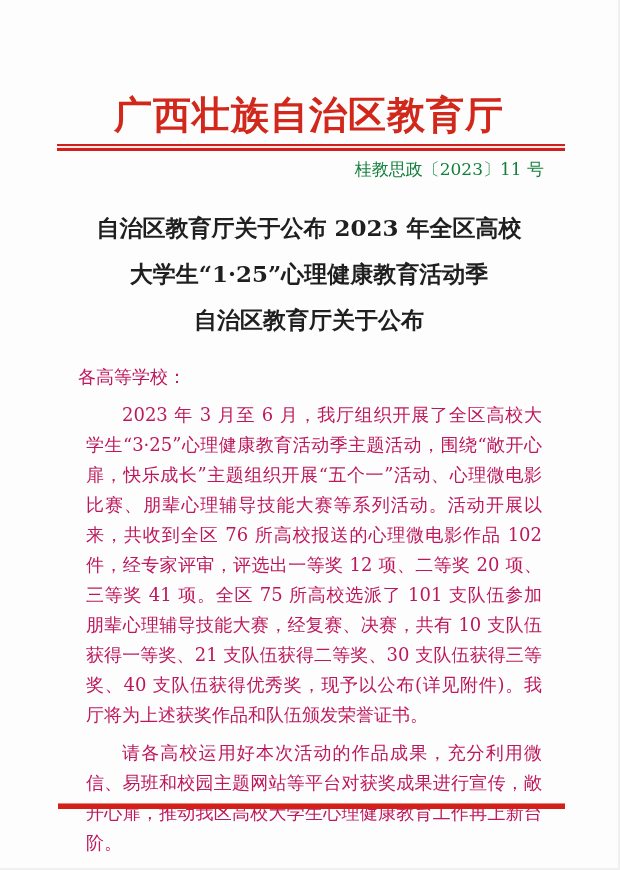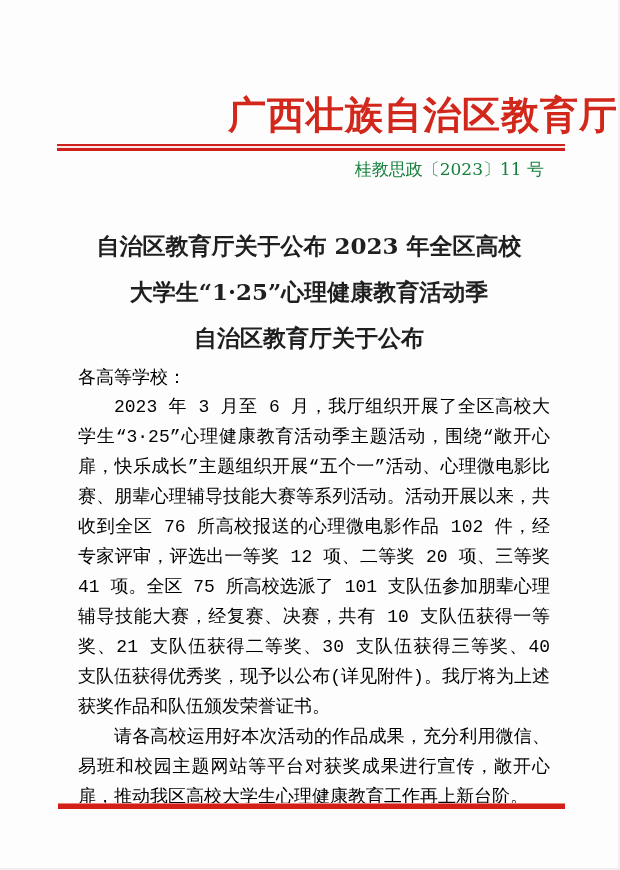--- a/index.html
+++ b/index.html
@@ -18,21 +18,21 @@
     box-sizing: border-box;
     border-right: 2px solid #f0f0f0;
     border-bottom: 2px solid #f0f0f0;
   }
   
   .agency {
     position: absolute;
     top: 90px;
     left: 0;
     right: 0;
-    text-align: right;
+    text-align: center;
     font-size: 38px;
     font-weight: bold;
     letter-spacing: 1px;
     color: #d2281c;
     white-space: nowrap;
   }
   
   .rule-top {
     position: absolute;
     top: 144px;
@@ -48,48 +48,47 @@
     position: absolute;
     top: 158px;
     right: 74px;
     font-size: 17px;
     color: #15803d;
     white-space: nowrap;
   }
   
   .title-block {
     position: absolute;
-    top: 223px;
+    top: 205px;
     left: 0;
     right: 0;
     text-align: center;
     font-size: 23px;
     font-weight: bold;
     line-height: 46px;
     color: #1f1f1f;
   }
   
   .body-block {
     position: absolute;
     top: 362px;
     left: 78px;
     width: 472px;
     font-size: 18px;
     line-height: 30px;
     text-align: justify;
     text-justify: inter-ideograph;
-    color: #000000;
+    color: #be185d;
   }
   .salutation {
     margin: 0;
   }
   .para {
-    margin: 0;
+    margin: 8px;
     text-indent: 2em;
-    font-family: Liberation Mono, monospace;
   }
   
   .rule-bottom {
     position: absolute;
     top: 803px;
     left: 58px;
     width: 507px;
     height: 5px;
     background: #d32018;
     border-top: 1px solid #e8837d;

